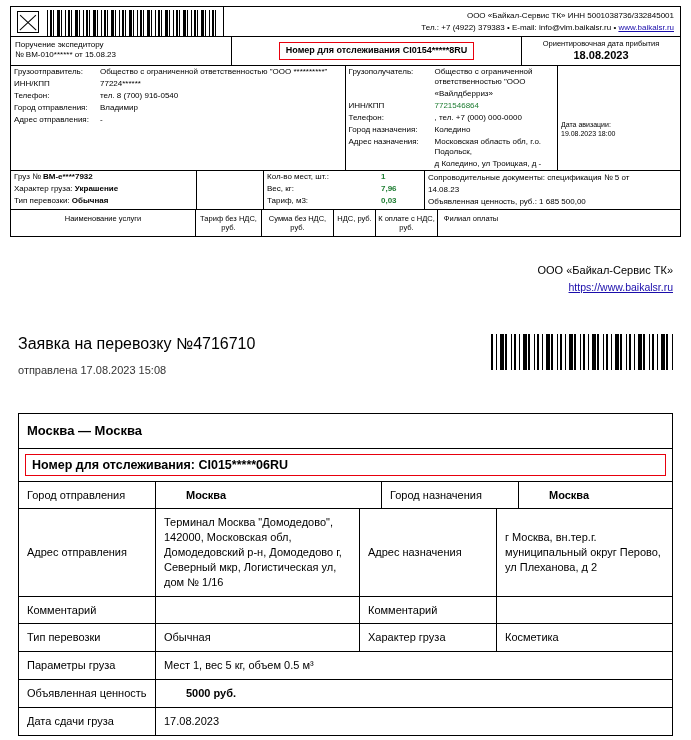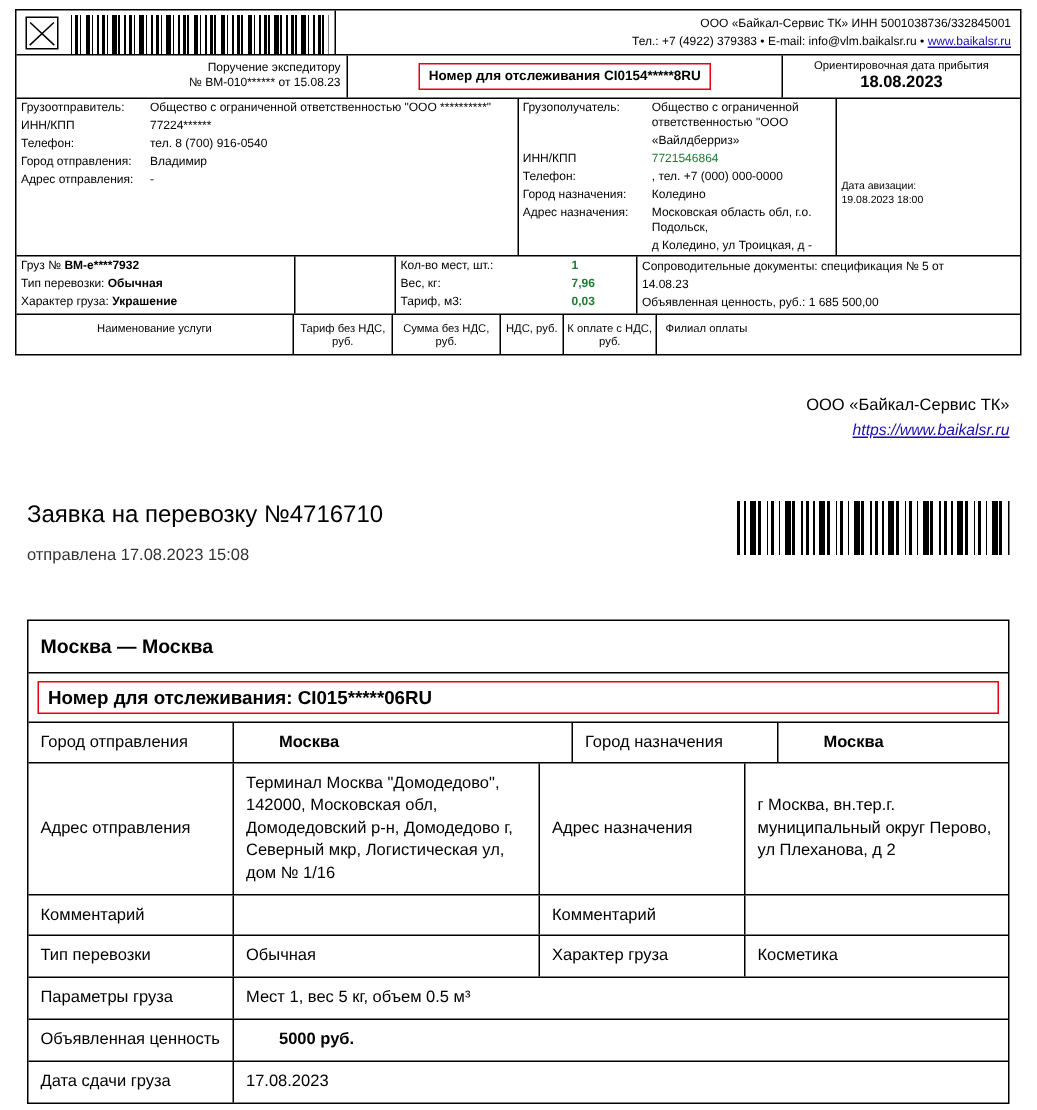--- a/index.html
+++ b/index.html
@@ -92,21 +92,20 @@
     font-size: 8px;
     line-height: 1.5;
   }
   .hdr-right a { color: #1a0dab; }
 
   
   .r2-l {
     width: 212px;
     padding: 3px 4px;
     font-size: 8px;
-    text-align: right;
   }
   .r2-m {
     flex: 1;
     display: flex;
     align-items: center;
     justify-content: center;
     padding: 3px 4px;
   }
   .track-box {
     border: 1.6px solid #e8000d;
@@ -174,21 +173,20 @@
     right: 18px;
     top: 262px;
     text-align: right;
     font-size: 11px;
     line-height: 1.5;
   }
   .signoff .url {
     color: #1a0dab;
     text-decoration: underline;
     font-size: 10.5px;
-    font-style: italic;
   }
 
   
   .order-title {
     position: absolute;
     left: 18px;
     top: 335px;
     font-size: 16px;
     font-weight: normal;
   }
@@ -361,26 +359,26 @@
       </div>
     </div>
 
     <div class="wb-row bdr-b">
       <div class="cargo-l bdr-r">
         <div>
           <span>Груз №</span>
           <b>ВМ-е****7932</b>
         </div>
         <div>
+          <span>Характер груза:</span>
+          <b>Украшение</b>
+        </div>
+        <div>
           <span>Тип перевозки:</span>
           <b>Обычная</b>
-        </div>
-        <div>
-          <span>Характер груза:</span>
-          <b>Украшение</b>
         </div>
       </div>
       <div class="cargo-blank bdr-r"></div>
       <div class="cargo-m bdr-r">
         <div class="ln">
           <span class="k">Кол-во мест, шт.:</span>
           <span class="v green">1</span>
         </div>
         <div class="ln">
           <span class="k">Вес, кг:</span>

